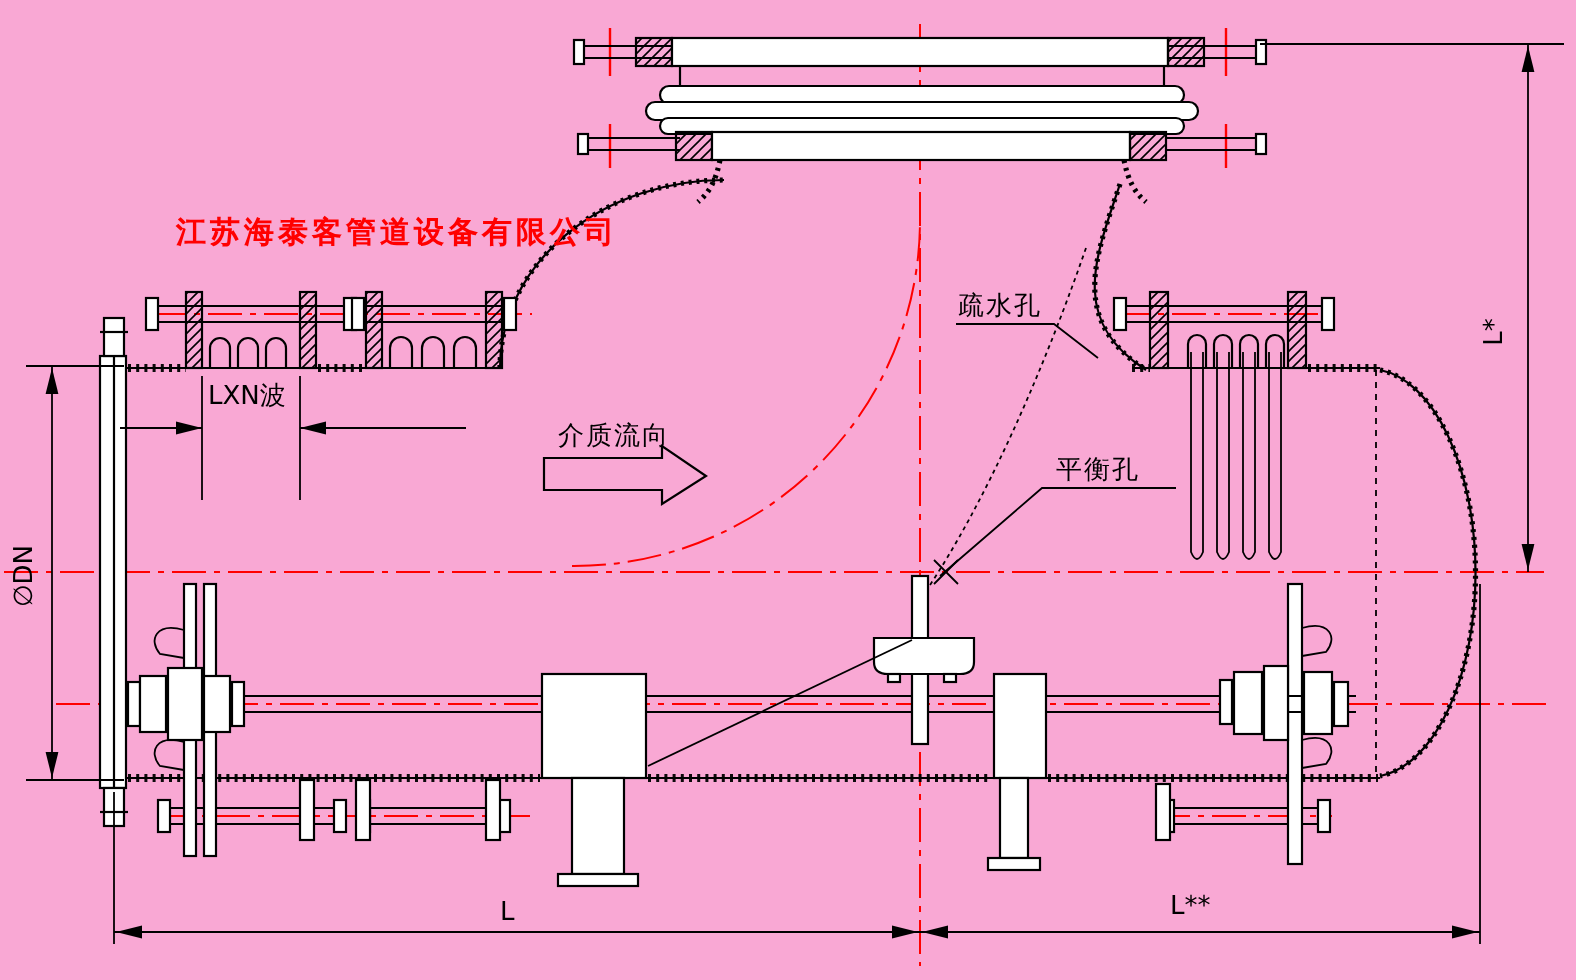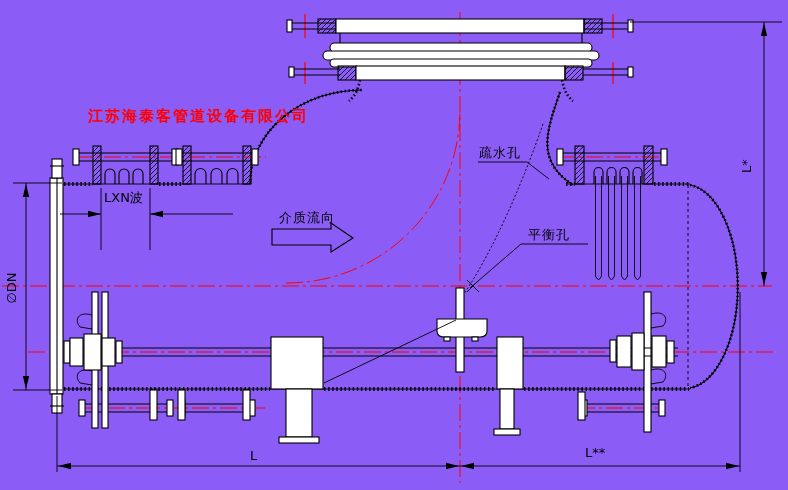--- a/index.html
+++ b/index.html
@@ -1,16 +1,16 @@
 <!DOCTYPE html>
 <html><head>
 <meta charset="utf-8">
 <style>
   html,body{margin:0;padding:0;background:#fff;}
-  .stage{position:relative;width:788px;height:490px;background:#8b5cf6;overflow:hidden;
+  .stage{position:relative;width:788px;height:490px;background:#f9a8d4;overflow:hidden;
          font-family:"DejaVu Sans",sans-serif;}
   svg{display:block}
   .k{stroke:#000;stroke-width:1.1;fill:none;stroke-linecap:butt}
   .kt{stroke:#000;stroke-width:.9;fill:none}
   .sp{stroke:#000;stroke-width:4;fill:none;stroke-dasharray:1.5 2.6;opacity:.95}
   .sp2{stroke:#000;stroke-width:2.6;fill:none;stroke-dasharray:1.5 2.4}
   .r{stroke:#f00;stroke-width:1;fill:none;stroke-dasharray:17 4 3 4}
   .rs{stroke:#f00;stroke-width:1.2;fill:none}
   .wf{fill:#fff;stroke:#000;stroke-width:1.1}
   .hf{fill:url(#hatch);stroke:#000;stroke-width:1.1}

